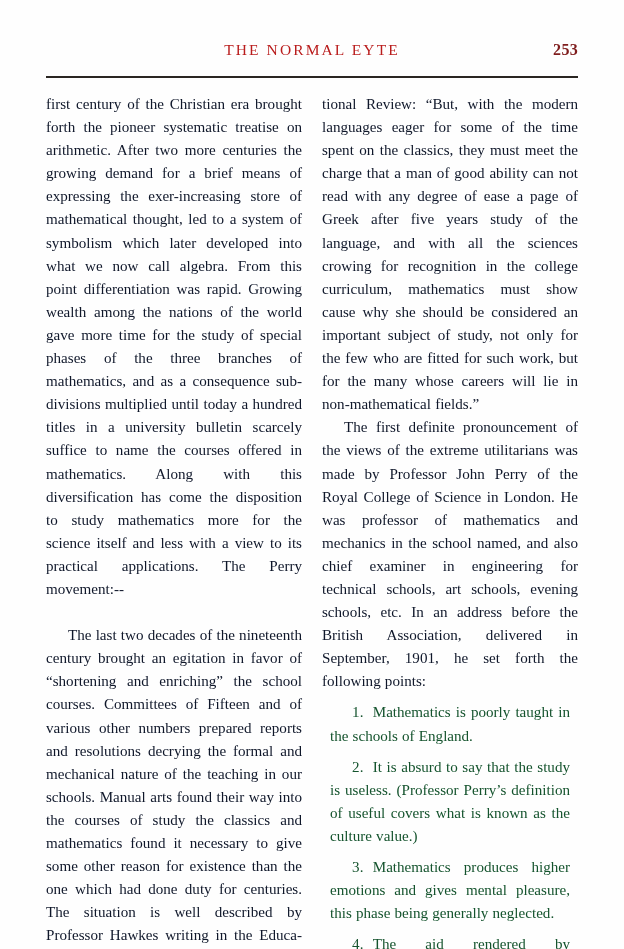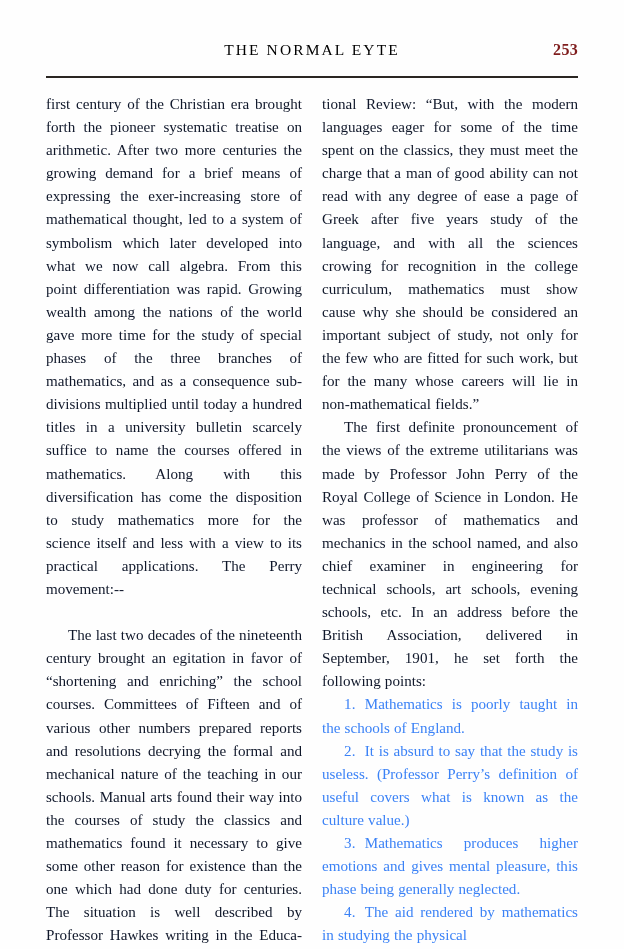--- a/index.html
+++ b/index.html
@@ -31,21 +31,21 @@
     height: 26px;
   }
   .head-title {
     position: absolute;
     left: 0;
     right: 0;
     top: 0;
     text-align: center;
     font-size: 15.5px;
     letter-spacing: 2.1px;
-    color: #000000;
+    color: #b91c1c;
     white-space: nowrap;
   }
   .head-folio {
     position: absolute;
     right: 0;
     top: 0;
     font-size: 16px;
     font-weight: bold;
     letter-spacing: 0.3px;
     color: #7f1d1d;
@@ -94,26 +94,26 @@
     text-align: justify;
   }
   p.para.cont-end::after {
     content: "";
     display: inline-block;
     width: 100%;
   }
 
   
   p.point {
-    margin: 0;
+    margin: 8px;
     font-size: 15.1px;
     line-height: 23.1px;
     text-align: justify;
     text-indent: 22px;
-    color: #3b82f6;
+    color: #14532d;
     word-spacing: 0.4px;
   }
   .pt-num {
     letter-spacing: 0.2px;
   }
   .pt-gap {
     display: inline-block;
     width: 9px;
   }
 </style>

